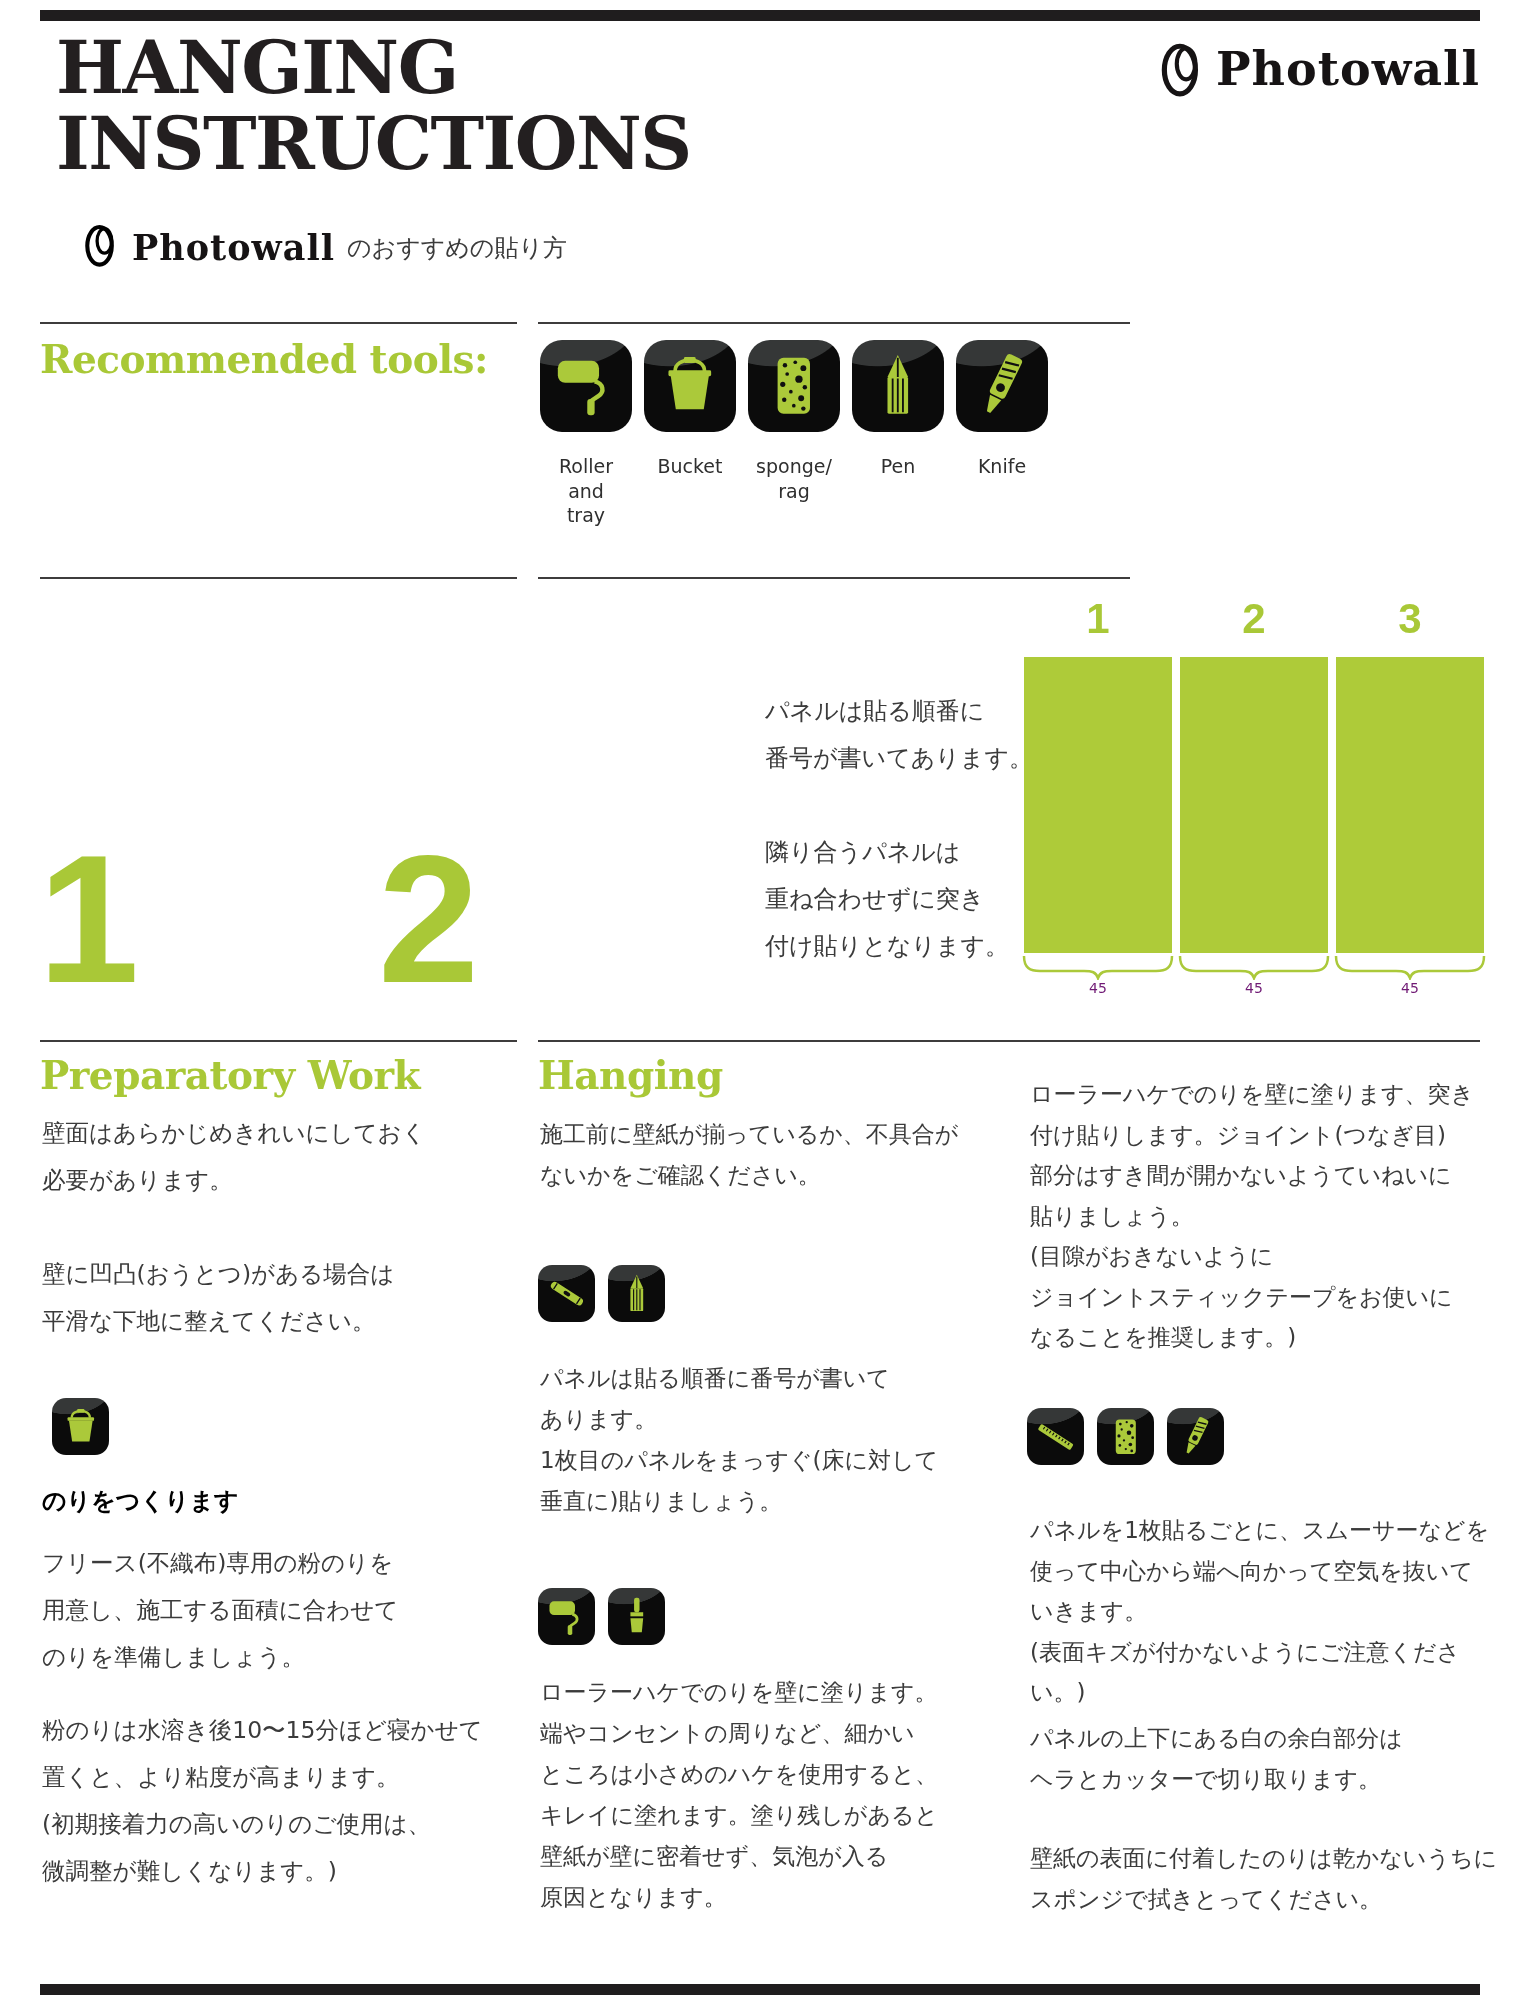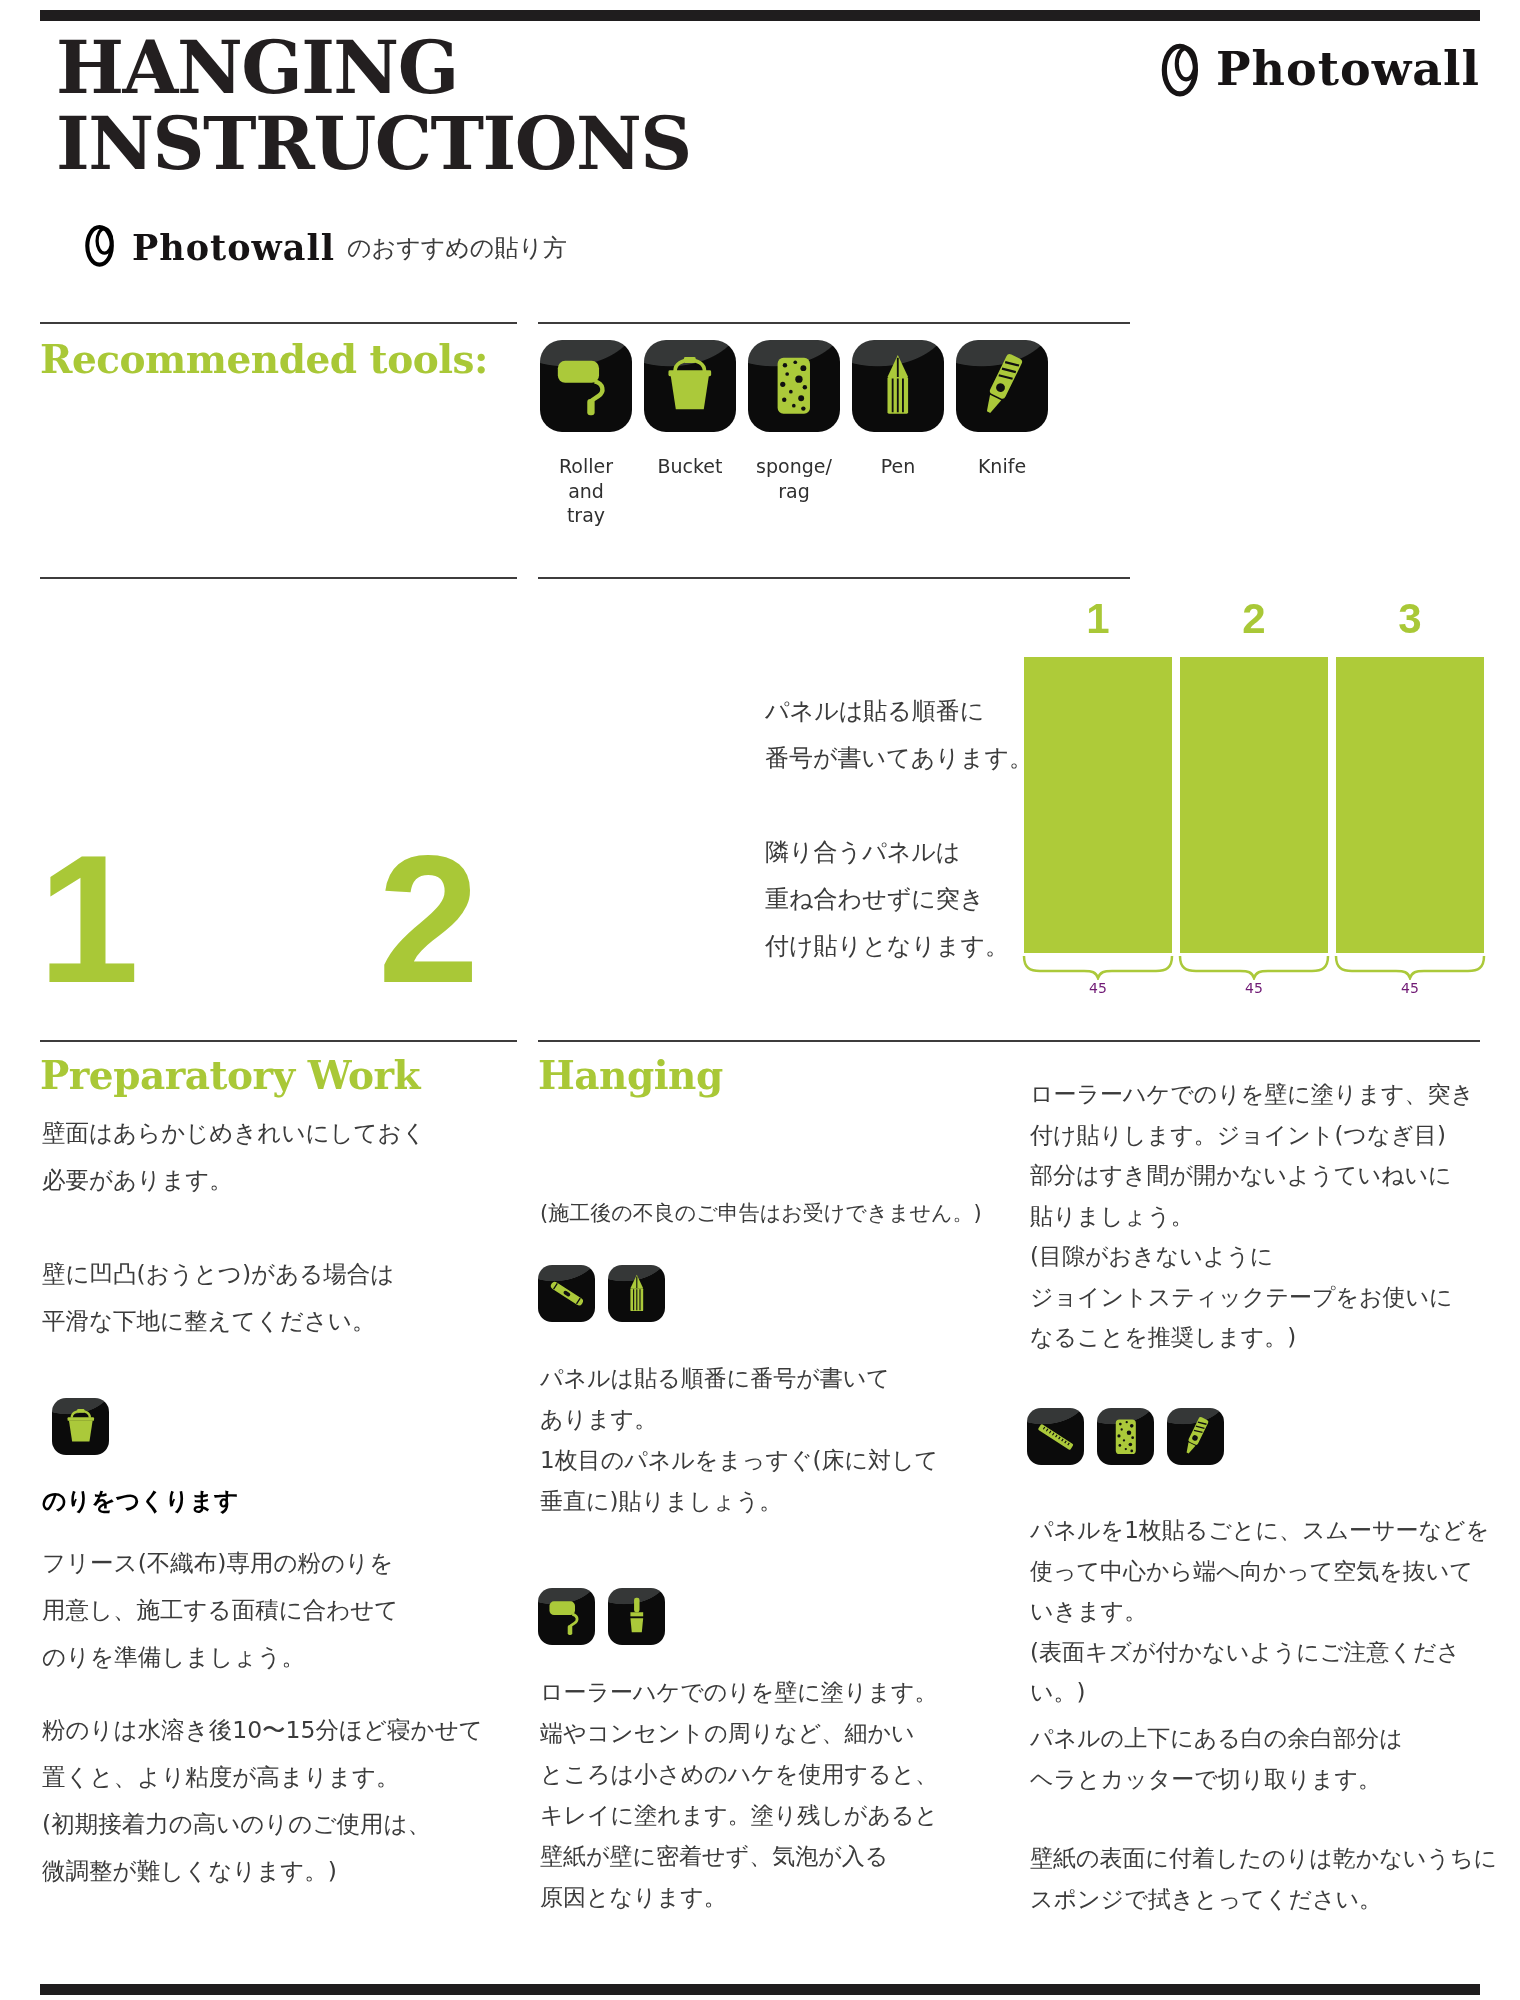--- a/index.html
+++ b/index.html
@@ -245,21 +245,22 @@
   <div class="bold-jp" style="left:42px;top:1485px">のりをつくります</div>
   <div class="jp jp-left" style="left:42px;top:1540px;width:450px">フリース(不織布)専用の粉のりを
 用意し、施工する面積に合わせて
 のりを準備しましょう。</div>
   <div class="jp jp-left" style="left:42px;top:1707px;width:460px">粉のりは水溶き後10〜15分ほど寝かせて
 置くと、より粘度が高まります。
 (初期接着力の高いのりのご使用は、
 微調整が難しくなります。)</div>
 
   <h2 class="green-head" style="left:538px;top:1052px">Hanging</h2>
-  <div class="jp jp-small" style="left:540px;top:1197px;width:480px">(施工後の不良のご申告はお受けできません。)</div>
+  <div class="jp jp-mid" style="left:540px;top:1114px;width:470px">施工前に壁紙が揃っているか、不具合が
+ないかをご確認ください。</div>
 
   <div class="icon-row" style="left:538px;top:1265px">
     <div class="tile sm">
         <svg>
           <use href="#sym-level"></use>
         </svg>
       </div>
     <div class="tile sm">
         <svg>
           <use href="#sym-pencil"></use>

